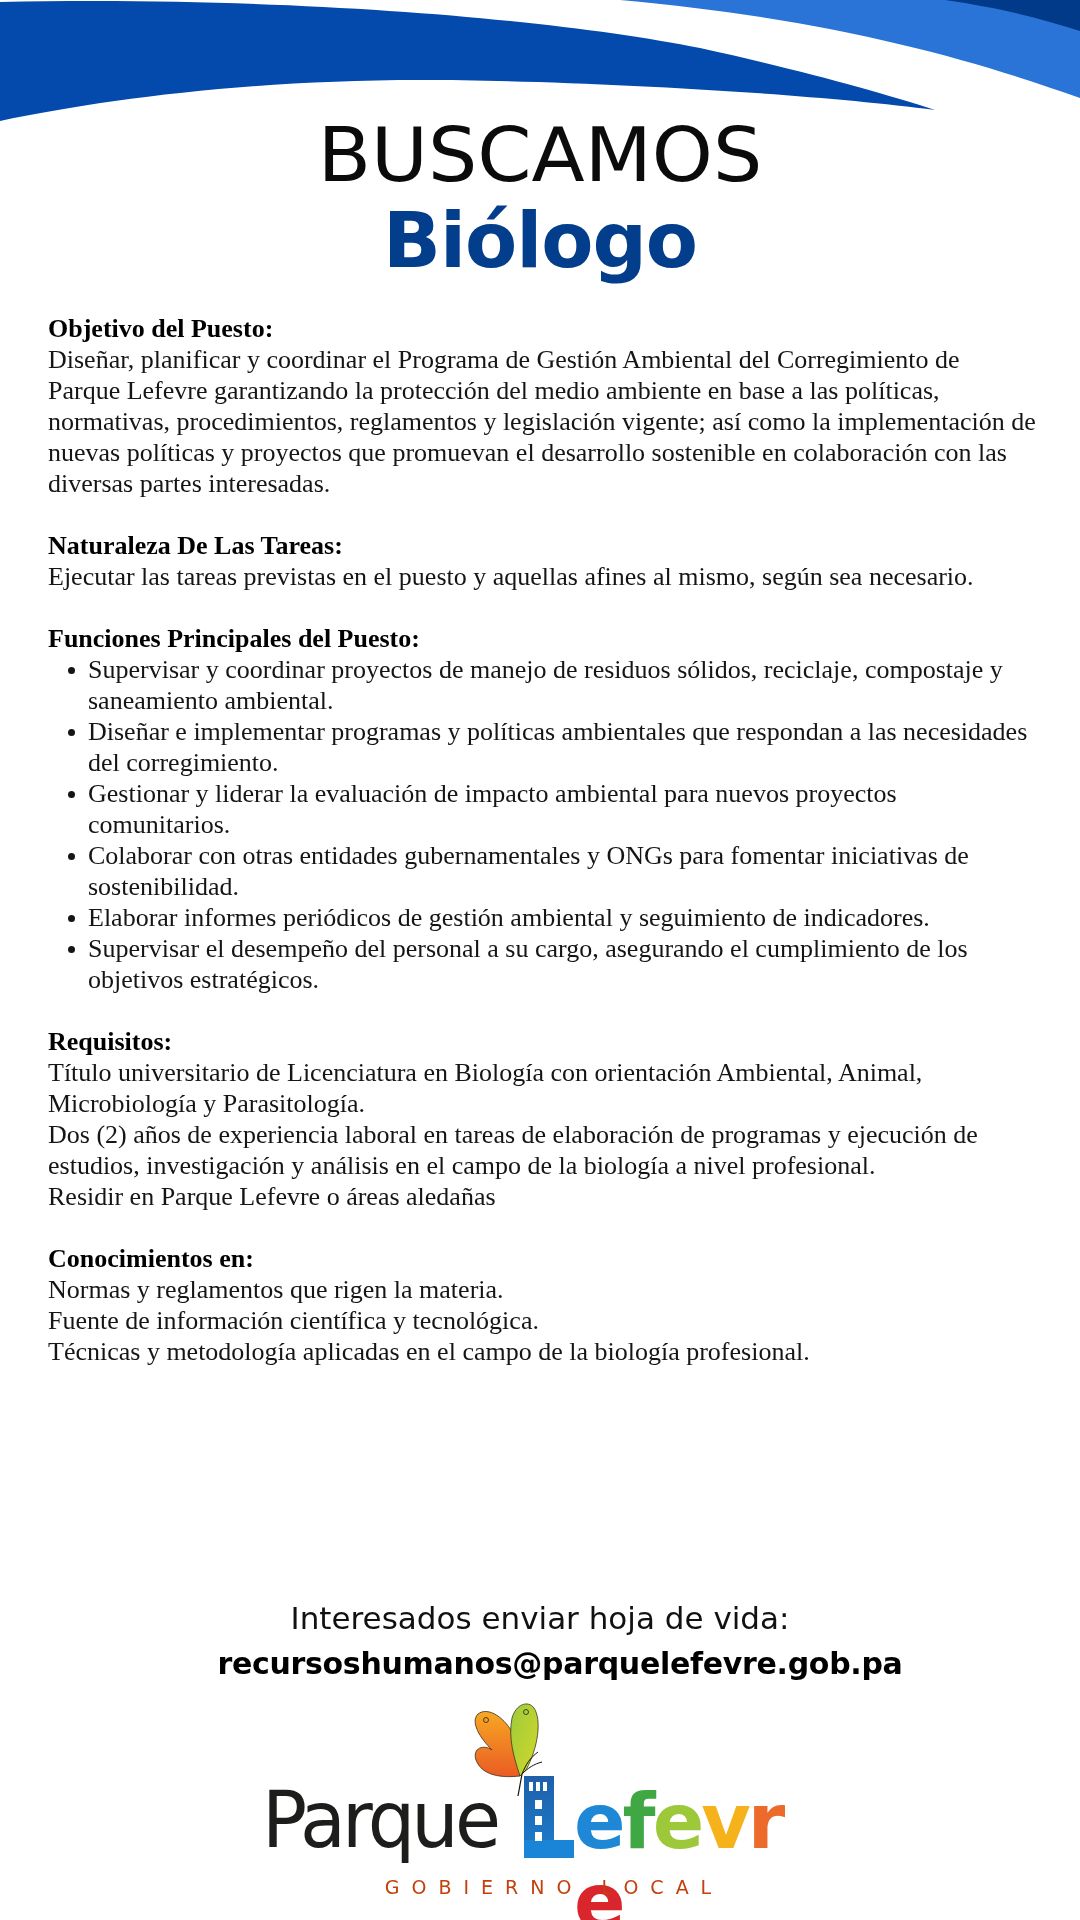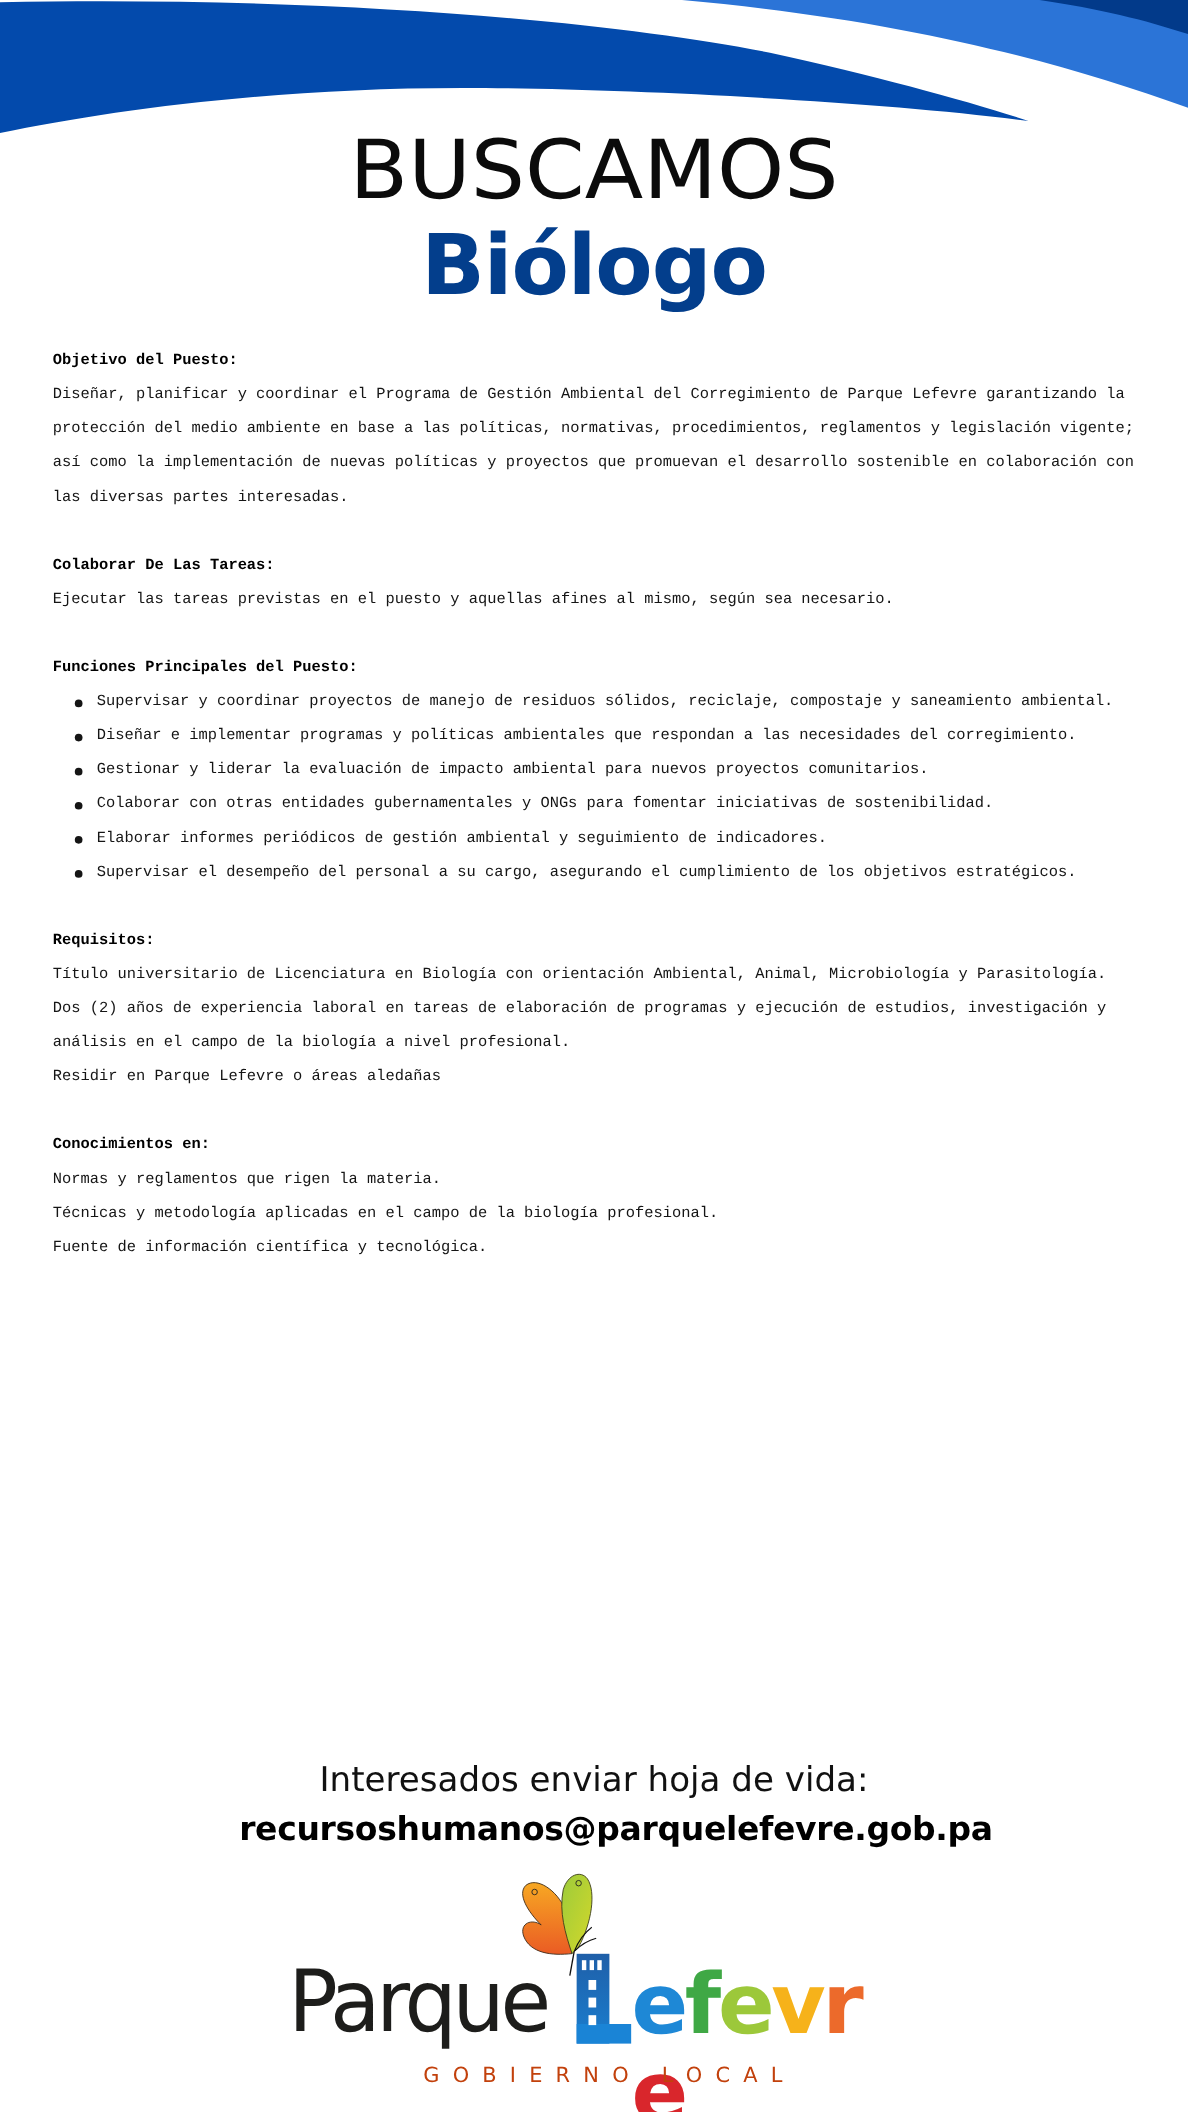--- a/index.html
+++ b/index.html
@@ -14,21 +14,21 @@
     font-size: 74px; line-height: 86px; color: #0b0b0b; letter-spacing: 0px;
     transform: scaleX(1.05);
   }
   .title-sub {
     display: block; font-family: "DejaVu Sans", sans-serif; font-weight: bold;
     font-size: 76px; line-height: 86px; color: #033e8c; letter-spacing: -1px;
   }
 
   .content {
     position: absolute; left: 48px; top: 313px; width: 990px;
-    font-family: Liberation Mono, monospace; font-size: 14px; line-height: 31px; color: #151515;
+    font-family: Liberation Serif, serif; font-size: 26px; line-height: 31px; color: #151515;
   }
   .section { margin-bottom: 31px; }
   .section-heading { font-weight: bold; color: #000; display: block; }
   .para { display: block; }
   .bullets { list-style: none; margin: 0; padding: 0; }
   .bullets li { position: relative; padding-left: 40px; }
   .bullets li .bullet-dot {
     position: absolute; left: 20px; top: 13px; width: 7px; height: 7px; border-radius: 50%; background: #151515;
   }
 
@@ -68,21 +68,21 @@
 </div>
 
 <div class="content">
 
   <div class="section">
     <span class="section-heading">Objetivo del Puesto:</span>
     <span class="para">Diseñar, planificar y coordinar el Programa de Gestión Ambiental del Corregimiento de Parque Lefevre garantizando la protección del medio ambiente en base a las políticas, normativas, procedimientos, reglamentos y legislación vigente; así como la implementación de nuevas políticas y proyectos que promuevan el desarrollo sostenible en colaboración con las diversas partes interesadas.</span>
   </div>
 
   <div class="section">
-    <span class="section-heading">Colaborar De Las Tareas:</span>
+    <span class="section-heading">Naturaleza De Las Tareas:</span>
     <span class="para">Ejecutar las tareas previstas en el puesto y aquellas afines al mismo, según sea necesario.</span>
   </div>
 
   <div class="section">
     <span class="section-heading">Funciones Principales del Puesto:</span>
     <ul class="bullets">
       <li><span class="bullet-dot"></span><span>Supervisar y coordinar proyectos de manejo de residuos sólidos, reciclaje, compostaje y saneamiento ambiental.</span></li>
       <li><span class="bullet-dot"></span><span>Diseñar e implementar programas y políticas ambientales que respondan a las necesidades del corregimiento.</span></li>
       <li><span class="bullet-dot"></span><span>Gestionar y liderar la evaluación de impacto ambiental para nuevos proyectos comunitarios.</span></li>
       <li><span class="bullet-dot"></span><span>Colaborar con otras entidades gubernamentales y ONGs para fomentar iniciativas de sostenibilidad.</span></li>
@@ -94,22 +94,22 @@
   <div class="section">
     <span class="section-heading">Requisitos:</span>
     <span class="para">Título universitario de Licenciatura en Biología con orientación Ambiental, Animal, Microbiología y Parasitología.</span>
     <span class="para">Dos (2) años de experiencia laboral en tareas de elaboración de programas y ejecución de estudios, investigación y análisis en el campo de la biología a nivel profesional.</span>
     <span class="para">Residir en Parque Lefevre o áreas aledañas</span>
   </div>
 
   <div class="section">
     <span class="section-heading">Conocimientos en:</span>
     <span class="para">Normas y reglamentos que rigen la materia.</span>
+    <span class="para">Fuente de información científica y tecnológica.</span>
     <span class="para">Técnicas y metodología aplicadas en el campo de la biología profesional.</span>
-    <span class="para">Fuente de información científica y tecnológica.</span>
   </div>
 </div>
 
 <div class="contact">
   <span class="contact-line">Interesados enviar hoja de vida:</span>
   <span class="contact-email">recursoshumanos@parquelefevre.gob.pa</span>
 </div>
 
 <div class="logo">
   <svg class="logo-butterfly" viewBox="0 0 100 100">

